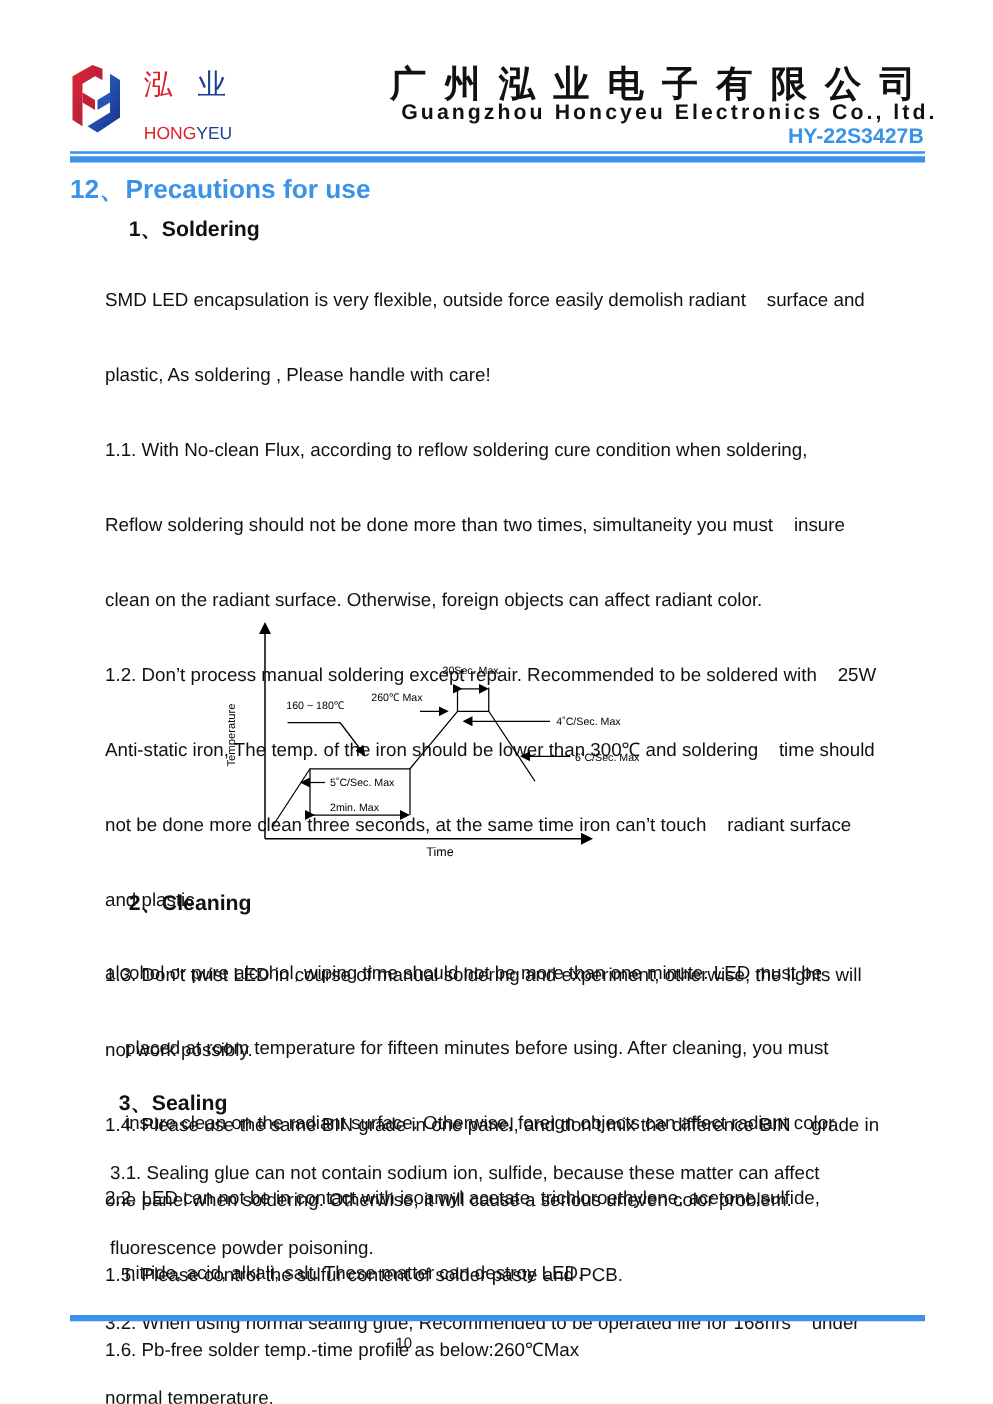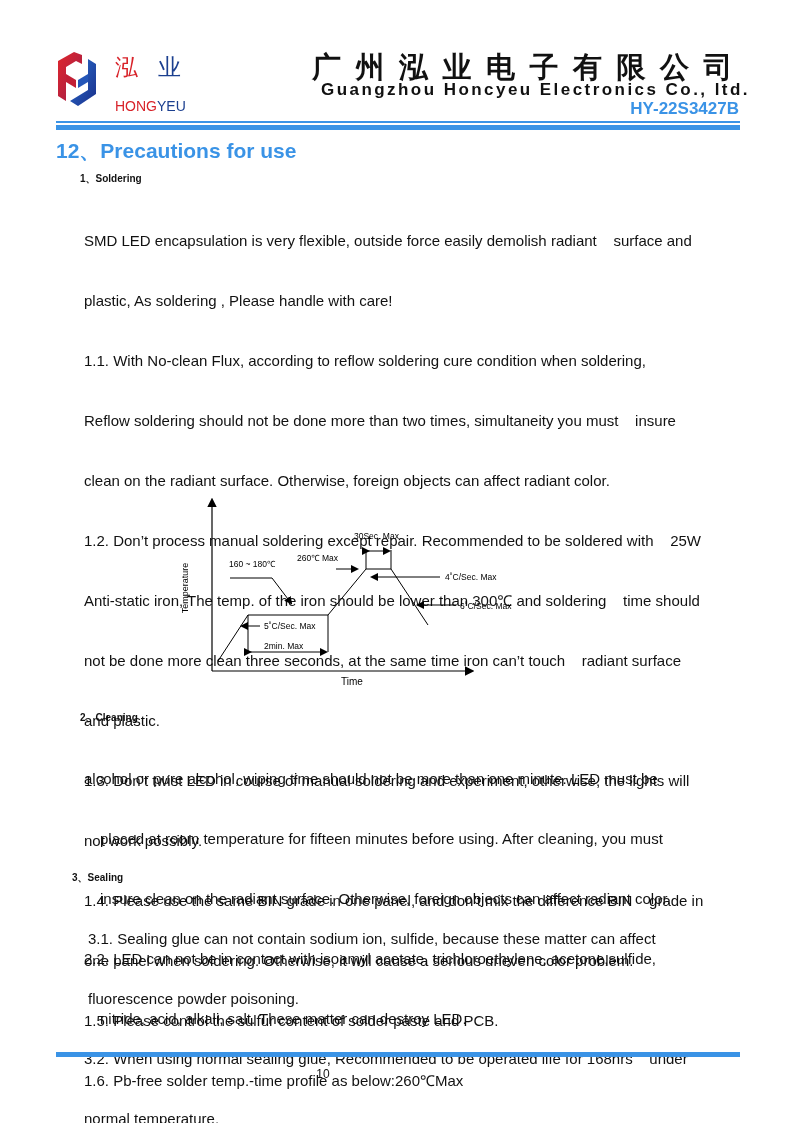--- a/index.html
+++ b/index.html
@@ -11,21 +11,21 @@
   .logo-cn .second { color:#1b3f8f; }
   .logo-en { left:115px; top:98px; font-size:14px; font-weight:normal; color:#d8232a; letter-spacing:0px; }
   .logo-en .yeu { color:#1b3f8f; }
   .company-cn { left:312px; top:48px; font-family:"DejaVu Serif", serif; font-size:29px; font-weight:bold; letter-spacing:14.5px; color:#111; white-space:nowrap; }
   .company-en { left:321px; top:80px; font-size:17px; font-weight:bold; letter-spacing:2.45px; color:#111; white-space:nowrap; }
   .doc-code { right:55px; top:99px; font-size:17px; font-weight:bold; color:#3a93e6; }
   .rule-thin { left:56px; top:121px; width:684px; height:2px; background:#3a93e6; }
   .rule-thick { left:56px; top:125px; width:684px; height:5px; background:#3a93e6; }
   
   .section-title { left:56px; top:137px; font-size:21px; font-weight:bold; color:#3a93e6; }
-  .sub-head { font-size:10px; font-weight:bold; color:#111; }
+  .sub-head { font-size:17px; font-weight:bold; color:#111;margin-left:23px; }
   .para { font-size:15px; line-height:20px; color:#111; width:660px; white-space:pre-wrap; }
   .footer-rule { left:56px; top:1052px; width:684px; height:5px; background:#3a93e6; }
   .page-num { left:0; width:646px; top:1067px; text-align:center; font-size:12px; color:#111; }
   svg text { font-family:"Liberation Sans", sans-serif; }
 </style>
 </head>
 <body>
 
 <div class="abs logo-mark">
   <svg width="50" height="58" viewBox="0 0 50 58">

